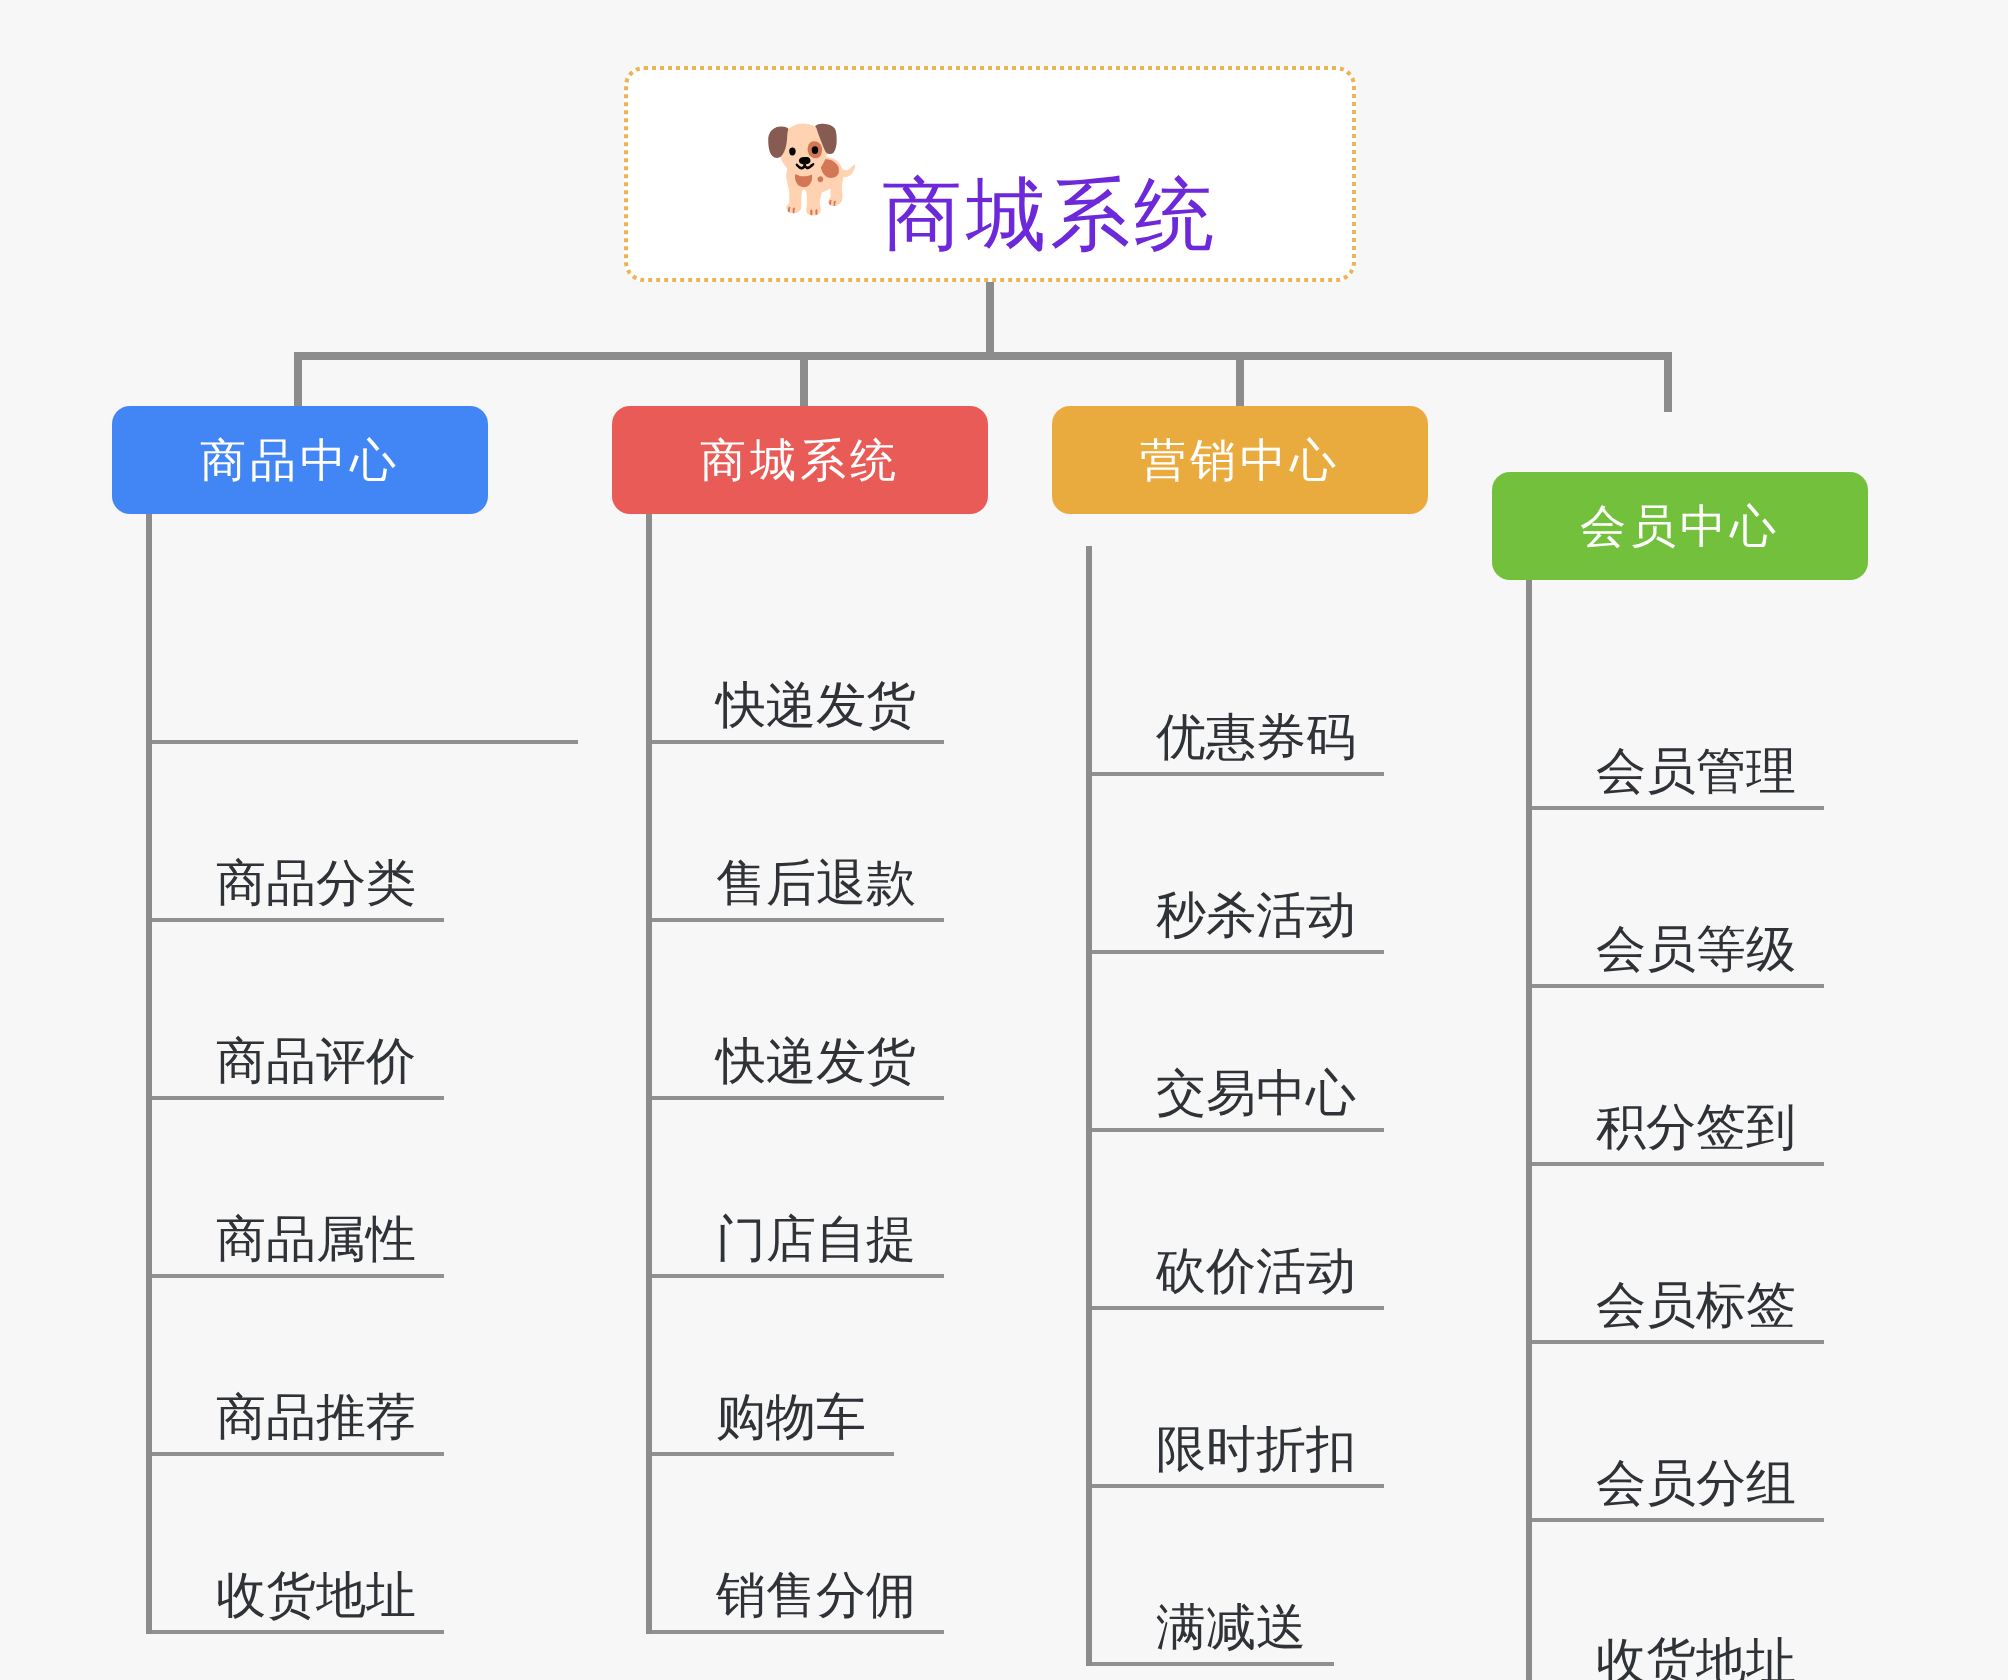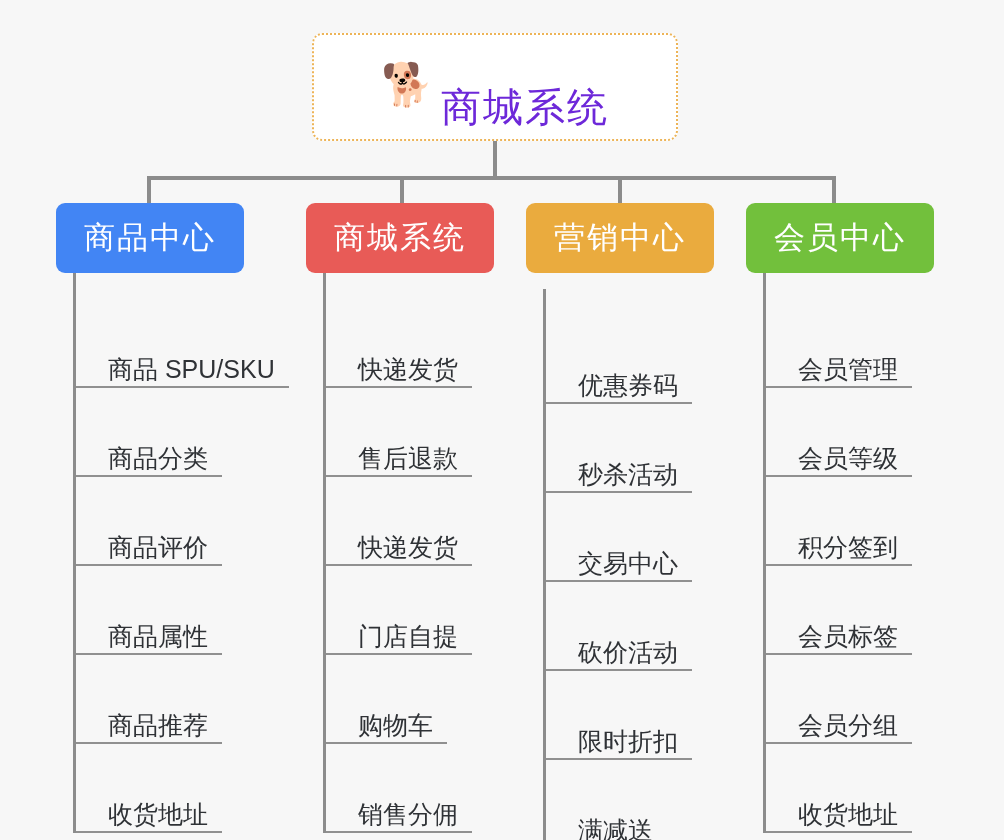--- a/index.html
+++ b/index.html
@@ -65,34 +65,34 @@
     position: absolute;
     top: 203px;
     width: 230px;
   }
   .col-1 { left: 56px; }
   .col-2 { left: 306px; }
   .col-3 { left: 526px; }
   .col-4 { left: 746px; }
 
   .cat-header {
-    height: 70px;
+    height: 54px;
     border-radius: 9px;
     display: flex;
     align-items: center;
     justify-content: center;
     color: #ffffff;
-    font-size: 31px;
+    font-size: 23px;
     letter-spacing: 2px;
     box-sizing: border-box;
   }
   .col-1 .cat-header { width: 188px; }
   .col-2 .cat-header { width: 188px; }
   .col-3 .cat-header { width: 188px; }
-  .col-4 .cat-header { width: 188px; }
+  .col-4 .cat-header { width: 188px; margin-top: 33px; }
 
   
   .leaf-list {
     position: relative;
     margin-left: 17px;
     padding-top: 26px;
     border-left: 3px solid #8c8c8c;
   }
   .leaf-item {
     position: relative;
@@ -133,21 +133,20 @@
   <div class="conn conn-v" style="left: 400px; top: 176px; width: 4px; height: 30px; background: rgb(140, 140, 140);"></div>
   <div class="conn conn-v" style="left: 618px; top: 176px; width: 4px; height: 30px; background: rgb(140, 140, 140);"></div>
   <div class="conn conn-v" style="left: 832px; top: 176px; width: 4px; height: 30px; background: rgb(140, 140, 140);"></div>
 
   <div class="column col-1">
     <div class="cat-header" style-color="#4285f4" style="background: rgb(66, 133, 244);">
       <span>商品中心</span>
     </div>
     <div class="leaf-list" style="border-left-color: rgb(140, 140, 140);">
       <div class="leaf-item">
-        <span class="leaf-label">商品 SPU/SKU</span>
         <span class="leaf-underline" style="width: 213px;"></span>
       </div>
       <div class="leaf-item">
         <span class="leaf-label">商品分类</span>
         <span class="leaf-underline" style="width: 146px;"></span>
       </div>
       <div class="leaf-item">
         <span class="leaf-label">商品评价</span>
         <span class="leaf-underline" style="width: 146px;"></span>
       </div>

